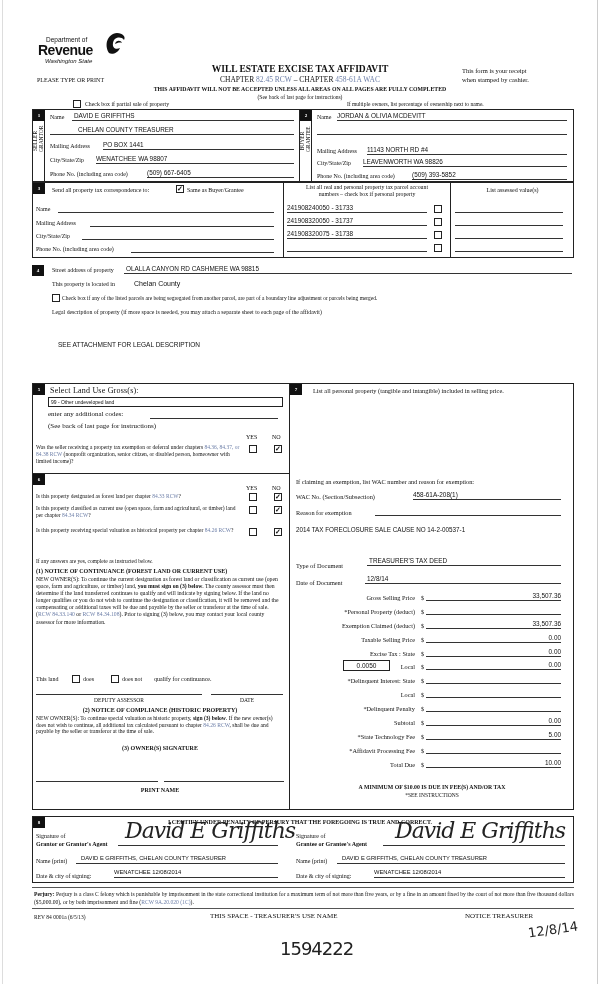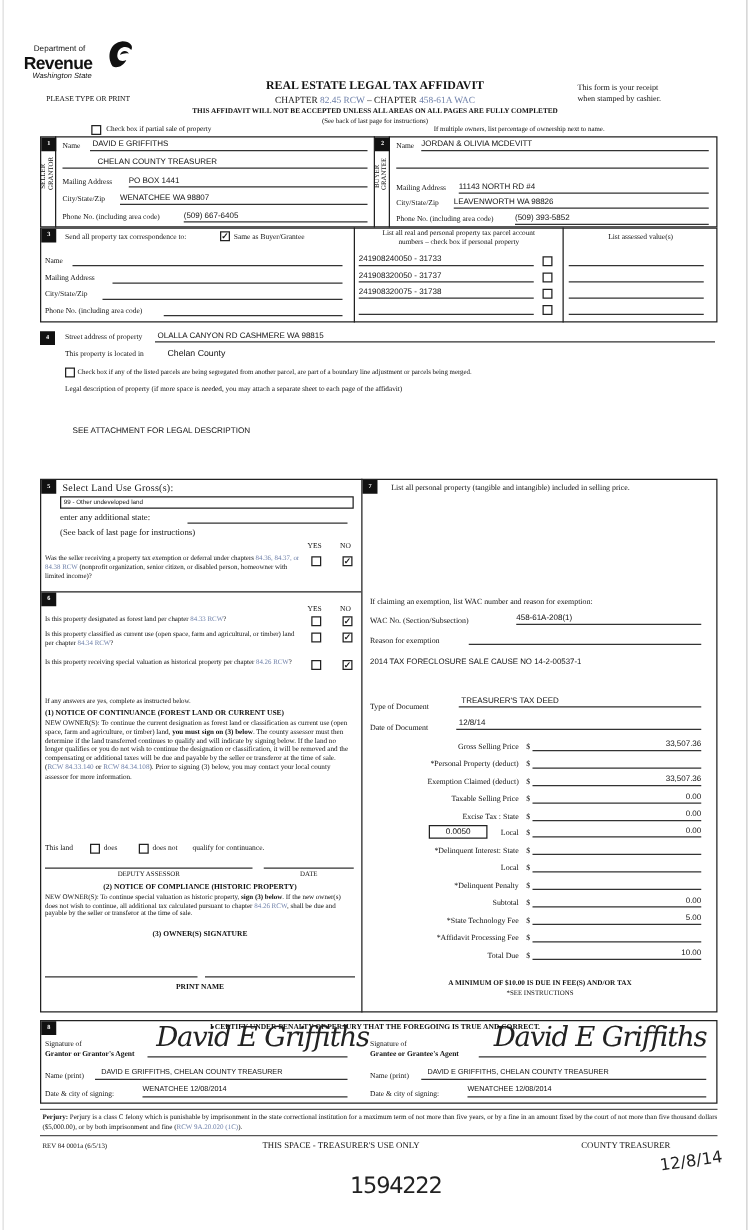--- a/index.html
+++ b/index.html
@@ -17,32 +17,32 @@
 .blue{color:#6d7fa8}
 .right{text-align:right}
 .center{text-align:center}
 .bold{font-weight:bold}
 .sig{font-family:"DejaVu Serif",serif;font-style:italic;font-size:22px;color:#222;letter-spacing:-1px}
 .hand{font-family:"DejaVu Sans",sans-serif;color:#222}
 </style>
 </head>
 <body>
 
-<div class="abs" style="left:19px;top:28px;width:90px;height:40px;text-align:center;">
+<div class="abs" style="left:38px;top:28px;width:90px;height:40px;text-align:center;">
   <div class="abs sans" style="left:8px;top:8px;font-size:6.5px;">Department of</div>
   <div class="abs sans bold" style="left:0;top:14px;font-size:14px;letter-spacing:-0.5px;">Revenue</div>
   <div class="abs sans" style="left:7px;top:30px;font-size:6px;font-style:italic;">Washington State</div>
   <svg class="abs" style="left:66px;top:3px" width="22" height="24" viewBox="0 0 22 24">
     <path d="M5 22 C0 14 3 3 13 2 C19 2 22 6 20 9 C17 5 10 6 9 12 C8 17 12 19 16 17 C14 22 8 24 5 22Z" fill="#111"></path>
     <path d="M11 13 C12 9 17 9 18 12 C16 11 13 12 11 13Z" fill="#111"></path>
   </svg>
 </div>
 
 <div class="abs" style="left:37px;top:77px;font-size:6px;">PLEASE TYPE OR PRINT</div>
-<div class="abs bold center" style="left:150px;top:64px;width:300px;font-size:9.5px;">REAL ESTATE LEGAL TAX AFFIDAVIT</div>
+<div class="abs bold center" style="left:150px;top:64px;width:300px;font-size:9.5px;">WILL ESTATE EXCISE TAX AFFIDAVIT</div>
 <div class="abs center" style="left:150px;top:75px;width:300px;font-size:7.5px;">
   <span>CHAPTER </span><span class="blue">82.45 RCW</span><span> – CHAPTER </span><span class="blue">458-61A WAC</span>
 </div>
 <div class="abs" style="left:462px;top:67px;font-size:6.5px;">This form is your receipt</div>
 <div class="abs" style="left:462px;top:76px;font-size:6.5px;">when stamped by cashier.</div>
 <div class="abs bold center" style="left:60px;top:86px;width:480px;font-size:5.8px;">THIS AFFIDAVIT WILL NOT BE ACCEPTED UNLESS ALL AREAS ON ALL PAGES ARE FULLY COMPLETED</div>
 <div class="abs center" style="left:200px;top:94px;width:200px;font-size:5.5px;">(See back of last page for instructions)</div>
 <div class="cb" style="left:73px;top:100px;"></div>
 <div class="abs" style="left:85px;top:101px;font-size:5.8px;">Check box if partial sale of property</div>
 <div class="abs" style="left:347px;top:101px;font-size:5.5px;">If multiple owners, list percentage of ownership next to name.</div>
@@ -130,21 +130,21 @@
 <div class="abs" style="left:52px;top:309px;font-size:5.8px;">Legal description of property (if more space is needed, you may attach a separate sheet to each page of the affidavit)</div>
 <div class="abs sans" style="left:58px;top:341px;font-size:6.5px;">SEE ATTACHMENT FOR LEGAL DESCRIPTION</div>
 
 <div class="box" style="left:32px;top:383px;width:542px;height:427px;"></div>
 <div class="vline" style="left:289px;top:383px;height:427px;"></div>
 <div class="hline" style="left:32px;top:473px;width:257px;"></div>
 
 <div class="num" style="left:33px;top:384px;">5</div>
 <div class="abs" style="left:50px;top:386px;font-size:8px;letter-spacing:0.2px;">Select Land Use Gross(s):</div>
 <div class="abs sans" style="left:48px;top:397px;width:235px;height:10px;border:1px solid #222;font-size:5px;padding:1px 2px;">99 - Other undeveloped land</div>
-<div class="abs" style="left:48px;top:410px;font-size:7px;">enter any additional state:</div>
+<div class="abs" style="left:48px;top:410px;font-size:7px;">enter any additional codes:</div>
 <div class="ul" style="left:150px;top:410px;width:128px;"></div>
 <div class="abs" style="left:48px;top:422px;font-size:7px;">(See back of last page for instructions)</div>
 <div class="abs" style="left:246px;top:434px;font-size:6px;">YES</div>
 <div class="abs" style="left:272px;top:434px;font-size:6px;">NO</div>
 <div class="abs" style="left:36px;top:444px;width:205px;font-size:5.5px;line-height:7px;">
   <span>Was the seller receiving a property tax exemption or deferral under chapters </span><span class="blue">84.36, 84.37, or 84.38 RCW</span><span> (nonprofit organization, senior citizen, or disabled person, homeowner with limited income)?</span>
 </div>
 <div class="cb" style="left:249px;top:445px;"></div>
 <div class="cb" style="left:274px;top:445px;">✓</div>
 
@@ -292,19 +292,19 @@
 <div class="ul fill" style="left:337px;top:855px;width:228px;padding-left:5px;font-size:5.8px;">DAVID E GRIFFITHS, CHELAN COUNTY TREASURER</div>
 <div class="abs" style="left:296px;top:873px;font-size:6px;">Date &amp; city of signing:</div>
 <div class="ul fill" style="left:374px;top:869px;width:191px;font-size:5.8px;">WENATCHEE  12/08/2014</div>
 
 <div class="hline" style="left:32px;top:887px;width:542px;background:#555;"></div>
 <div class="abs" style="left:34px;top:891px;width:540px;font-size:5.6px;line-height:7.5px;">
   <b>Perjury:</b><span> Perjury is a class C felony which is punishable by imprisonment in the state correctional institution for a maximum term of not more than five years, or by a fine in an amount fixed by the court of not more than five thousand dollars ($5,000.00), or by both imprisonment and fine (</span><span class="blue">RCW 9A.20.020 (1C)</span><span>).</span>
 </div>
 <div class="hline" style="left:32px;top:908px;width:542px;background:#555;"></div>
 <div class="abs" style="left:34px;top:914px;font-size:5.5px;">REV 84 0001a (6/5/13)</div>
-<div class="abs" style="left:210px;top:912px;font-size:7px;">THIS SPACE - TREASURER'S USE ONLY</div>
-<div class="abs" style="left:465px;top:912px;font-size:7px;">COUNTY TREASURER</div>
+<div class="abs" style="left:210px;top:912px;font-size:7px;">THIS SPACE - TREASURER'S USE NAME</div>
+<div class="abs" style="left:465px;top:912px;font-size:7px;">NOTICE TREASURER</div>
 <div class="abs hand" style="left:280px;top:938px;font-size:18px;letter-spacing:-1px;">1594222</div>
 <div class="abs hand" style="left:528px;top:922px;font-size:13px;transform:rotate(-8deg);">12/8/14</div>
 
 <div class="vline" style="left:597px;top:0;height:984px;background:#ccc;"></div>
 <div class="vline" style="left:2px;top:0;height:984px;background:#ddd;"></div>
 
 </body></html>

